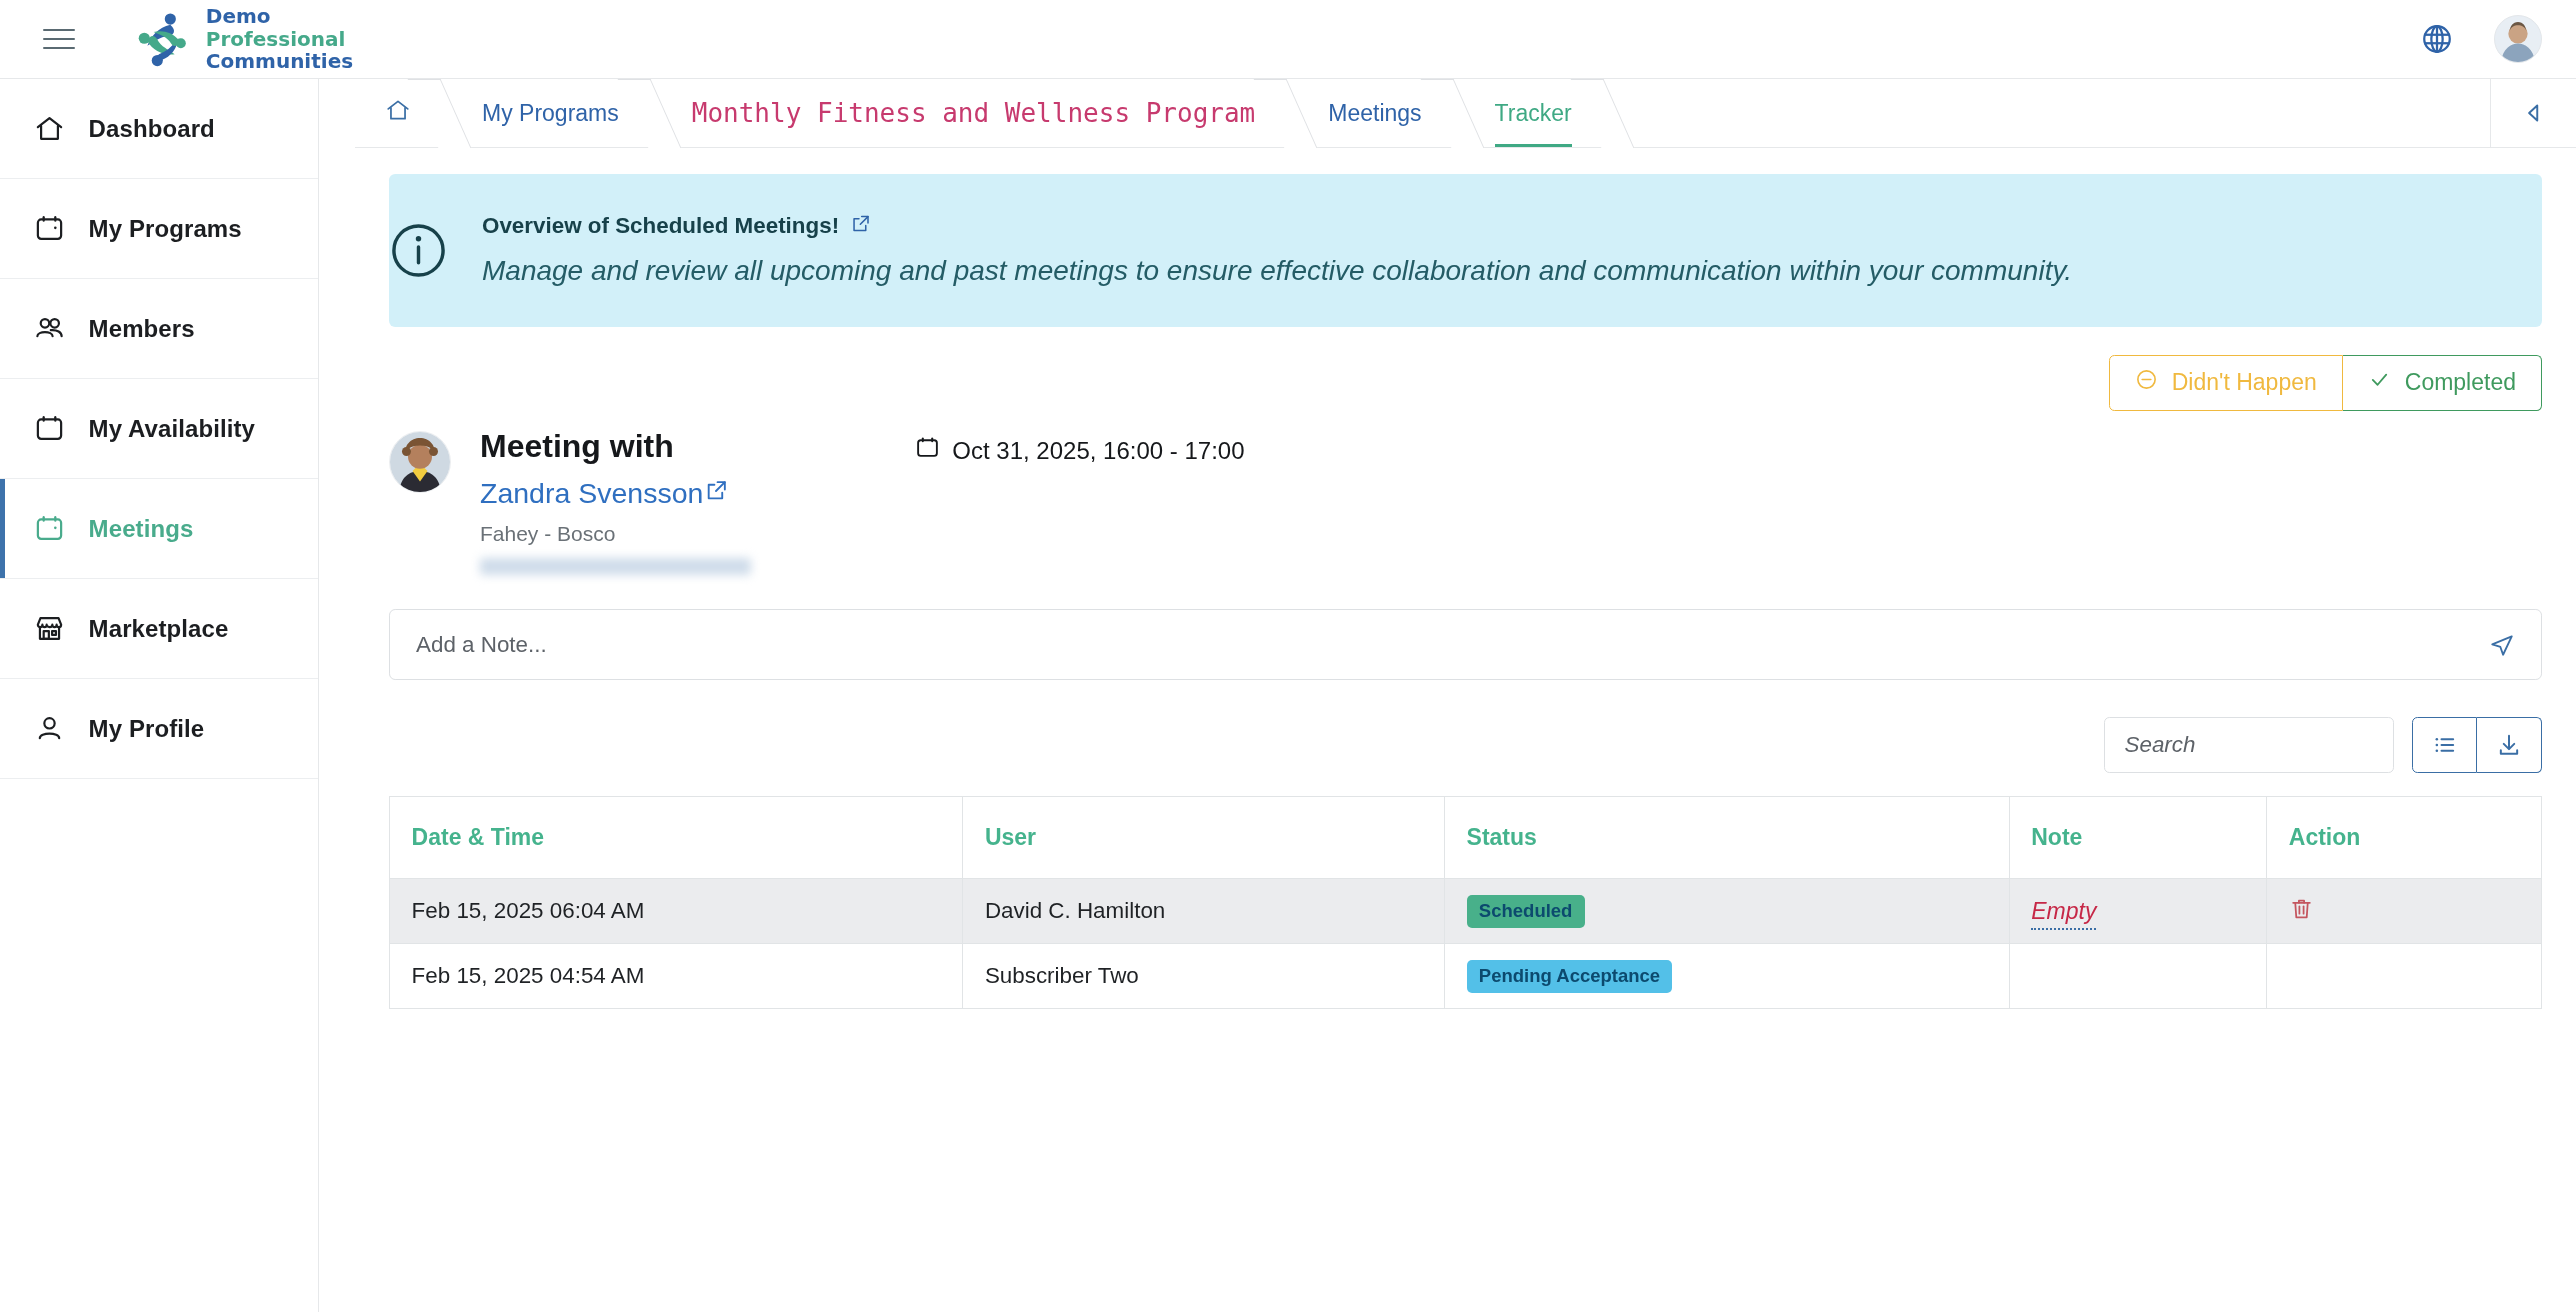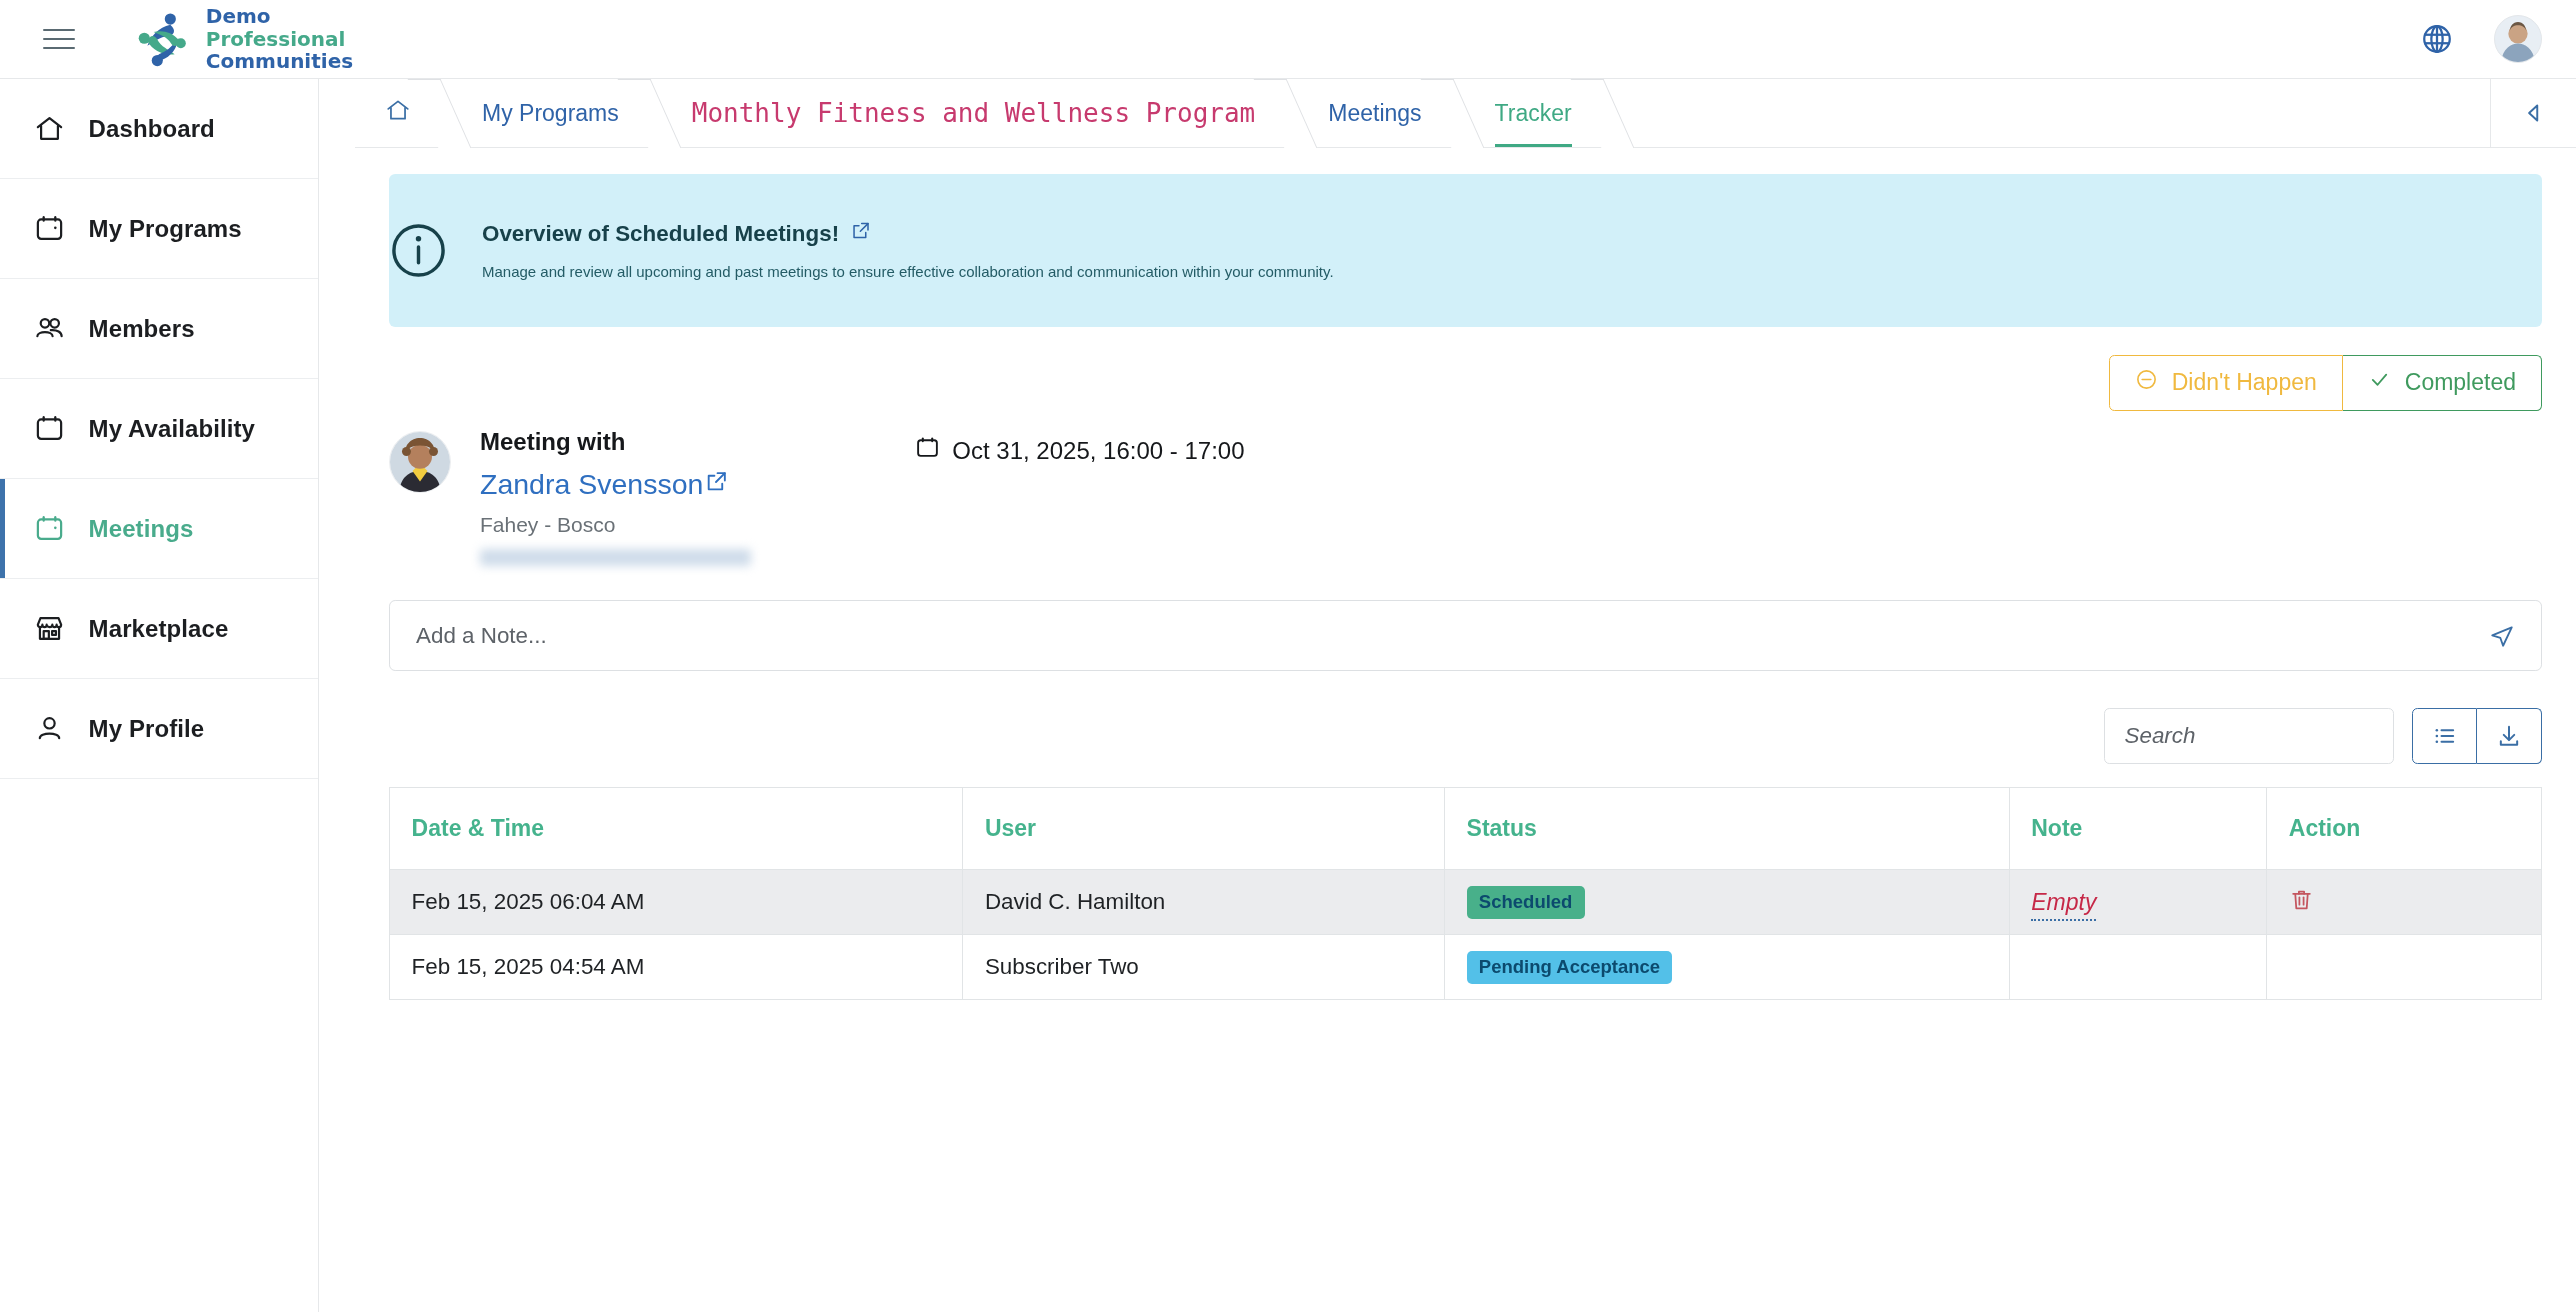--- a/index.html
+++ b/index.html
@@ -150,21 +150,21 @@
     display: flex; align-items: center;
   }
   .banner-icon { width: 59px; height: 59px; flex: none; }
   .banner-body { margin-left: 34px; }
   .banner-title {
     font-size: 22.4px; font-weight: 700; color: #17414a;
     display: flex; align-items: center; gap: 10.8px;
   }
   .banner-sub {
     margin-top: 15.4px;
-    font-size: 15px; color: #245c66;
+    font-size: 28px; color: #245c66; font-style: italic;
   }
 
   
   .status-row {
     display: flex; justify-content: flex-end;
     margin-top: 28px;
   }
   .status-group { display: flex; }
   .status-btn {
     height: 56px;
@@ -191,21 +191,21 @@
     display: flex; align-items: flex-start;
     margin-top: 17px;
   }
   .meet-avatar {
     width: 62px; height: 62px; border-radius: 50%;
     overflow: hidden; flex: none;
     border: 1.5px solid #eceef0;
     margin-top: 3.1px;
   }
   .meet-info { margin-left: 29px; }
-  .meet-label { font-size: 24px; font-weight: 700; color: #16181b; }
+  .meet-label { font-size: 32px; font-weight: 700; color: #16181b; }
   .meet-name {
     margin-top: 12.3px;
     font-size: 28.5px; color: #2f6fc0;
     display: flex; align-items: center; gap: 1px;
     cursor: pointer;
   }
   .meet-org { margin-top: 12.3px; font-size: 21px; color: #6a7177; }
   .meet-redacted {
     margin-top: 12.3px;
     width: 271px; height: 17px;

